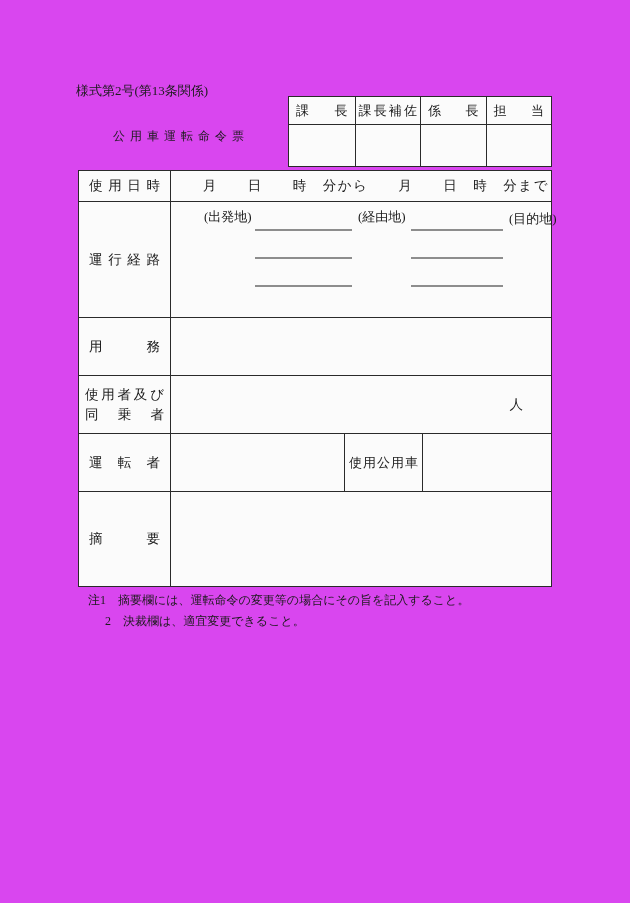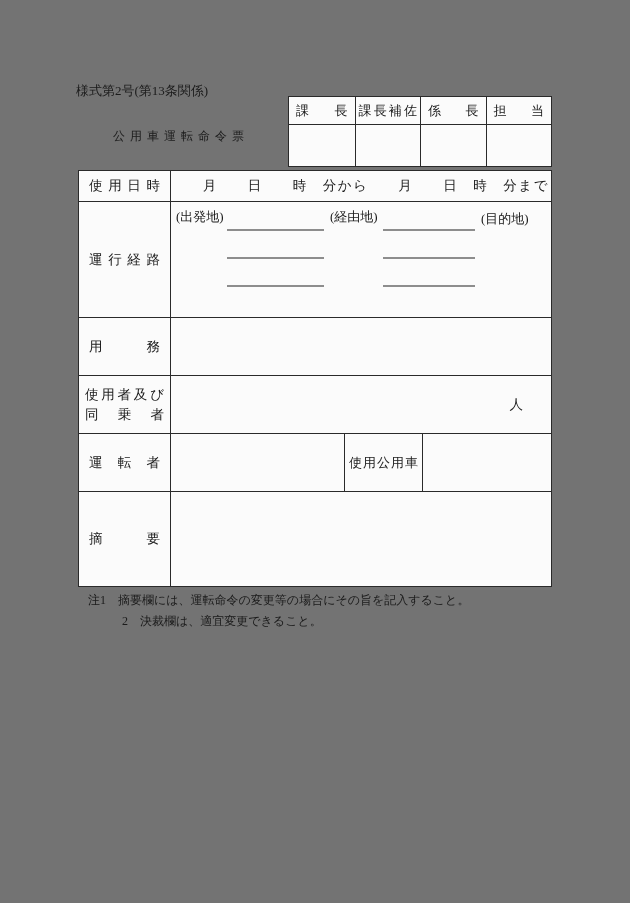--- a/index.html
+++ b/index.html
@@ -2,21 +2,21 @@
 <html><head>
 <meta charset="utf-8">
 <style>
   * { margin:0; padding:0; box-sizing:border-box; }
   html,body { background:#fbfbfb; }
   body {
     width:630px; height:903px;
     font-family:"Liberation Serif","DejaVu Serif",serif;
     color:#1b1b1b;
   }
-  .page { position:relative; width:630px; height:903px; overflow:hidden; background:#737373; }
+  .page { position:relative; width:630px; height:903px; overflow:hidden; background:#d946ef; }
 
   .form-number { position:absolute; left:76px; top:82px; font-size:13px; }
   .doc-title   { position:absolute; left:113px; top:128px; font-size:12px; letter-spacing:5px; white-space:nowrap; }
 
   
   .approval {
     position:absolute; left:288px; top:96px; width:264px; height:71px;
     border:1px solid #2a2a2a;
     display:grid; grid-template-columns:repeat(4,1fr); grid-template-rows:28px auto;
     background:#fbfbfb;
@@ -36,42 +36,42 @@
   }
   .mrow { display:flex; border-top:1px solid #2a2a2a; }
   .mrow:first-child { border-top:none; }
   .mlabel {
     flex:0 0 92px; border-right:1px solid #2a2a2a;
     display:flex; align-items:center; justify-content:space-between;
     padding:0 10px; font-size:13.5px; overflow:hidden;
   }
   .mlabel.two-line { flex-direction:column; justify-content:center; gap:6px; padding:0 6px; }
   .mlabel.two-line .line { display:flex; justify-content:space-between; width:100%; line-height:14px; }
-  .mcontent { flex:1 1 auto; position:relative; }
+  .mcontent { flex:1 1 auto; position:relative;margin-left:28px; }
 
   .datetime {
     display:flex; align-items:center; justify-content:flex-end;
     font-size:13.5px; letter-spacing:1.5px; padding-right:2px; white-space:nowrap;
   }
 
   .rlabel { position:absolute; font-size:13px; white-space:nowrap; }
   .uline  { position:absolute; height:2px; background:#8d8d8d; }
 
   .unit { position:absolute; right:28px; top:50%; transform:translateY(-50%); font-size:13.5px; }
 
   .drv-content { flex:0 0 173px; position:relative; }
   .vlabel {
     flex:0 0 79px; border-left:1px solid #2a2a2a; border-right:1px solid #2a2a2a;
     display:flex; align-items:center; justify-content:space-between;
     padding:0 4px; font-size:13px; overflow:hidden;
   }
   .vcontent { flex:1 1 auto; position:relative; }
 
   .notes { position:absolute; left:88px; top:593px; font-size:12px; line-height:15px; }
-  .notes .note2 { margin-top:6px; margin-left:34px; }
+  .notes .note2 { margin-top:6px; margin-left:17px; }
 </style>
 </head>
 <body>
 
 <div class="page">
 
   <div class="form-number">様式第2号(第13条関係)</div>
   <div class="doc-title">公用車運転命令票</div>
 
   <div class="approval">

